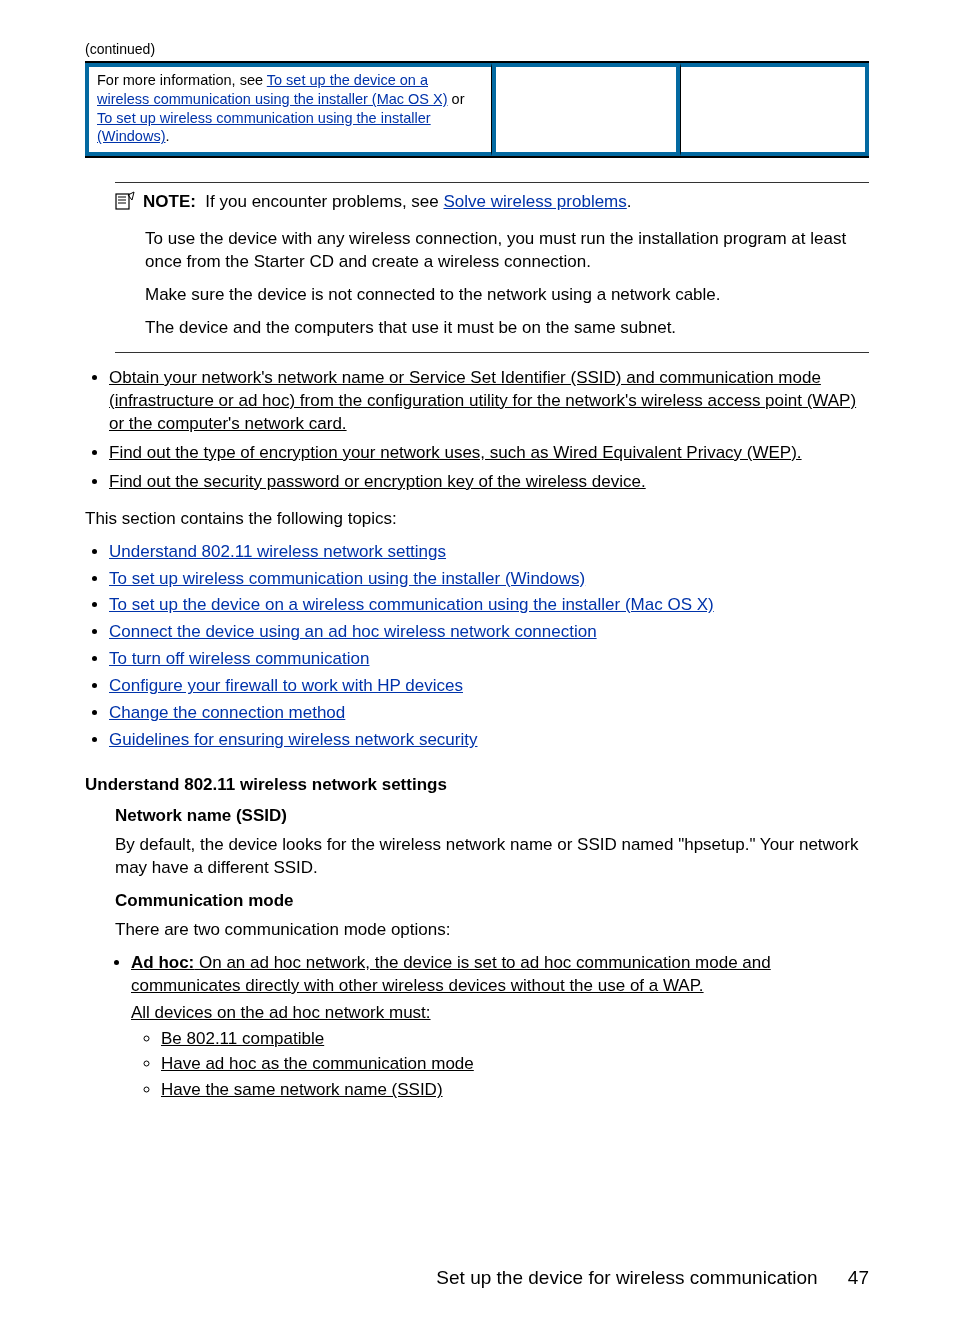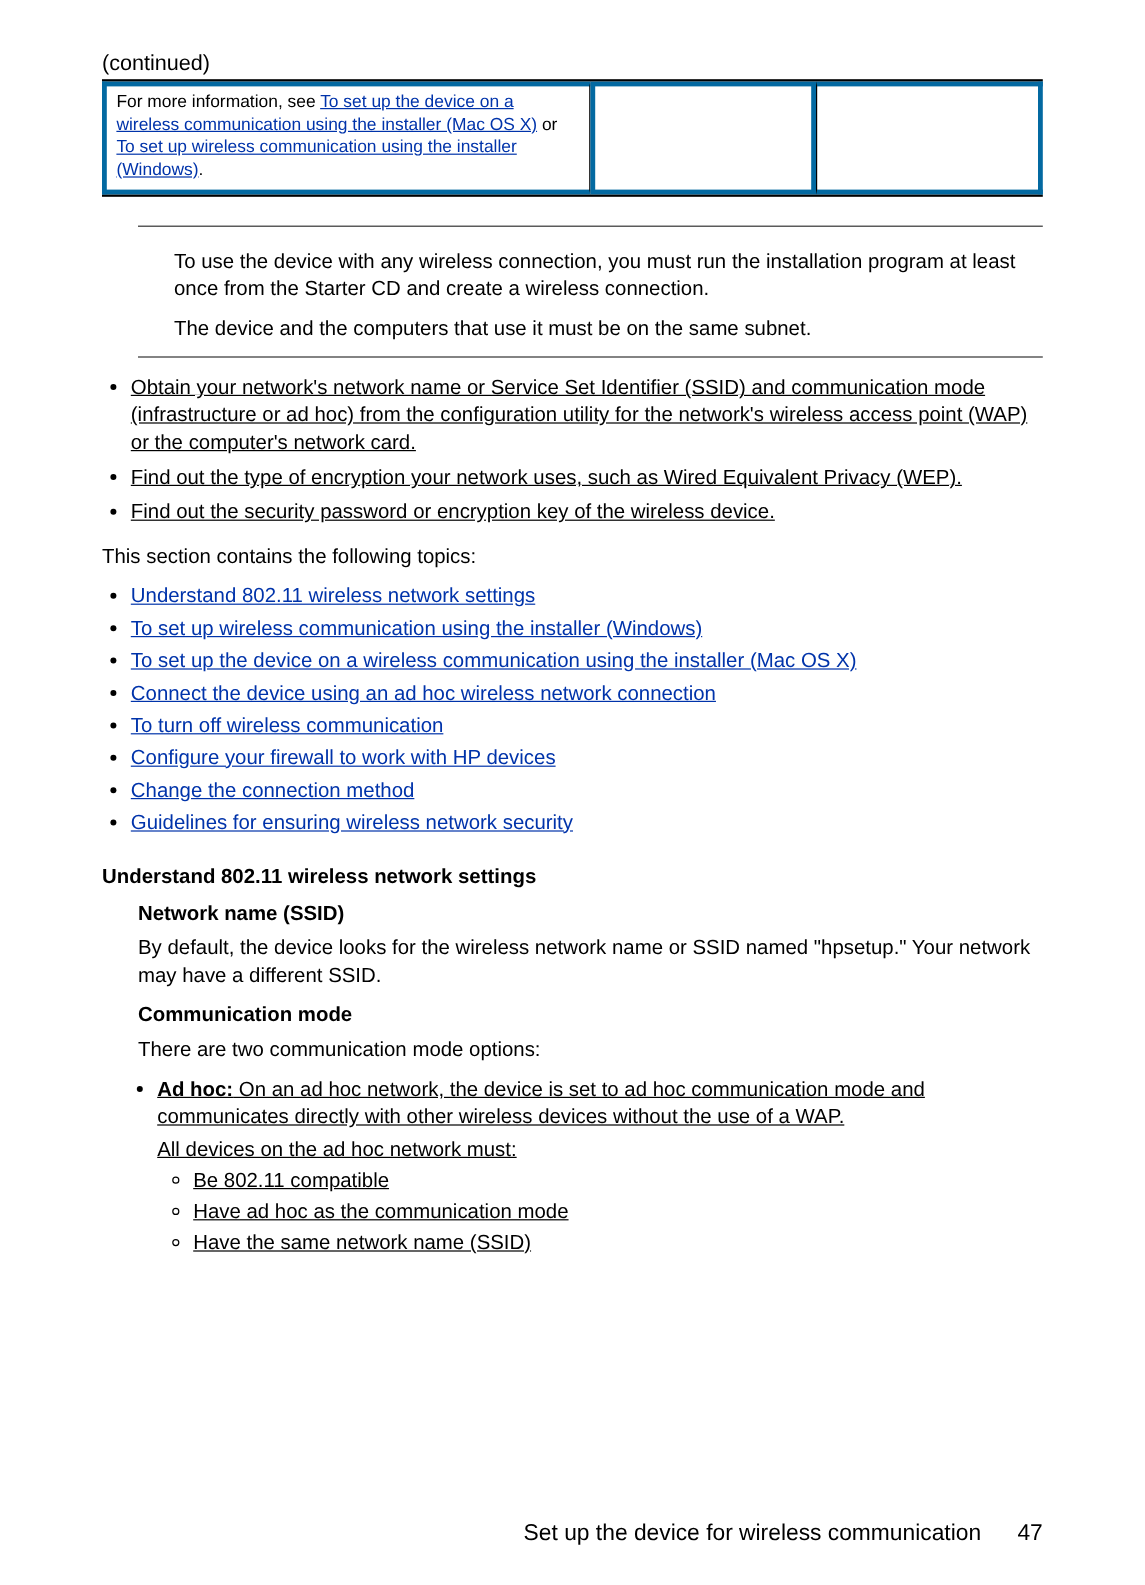--- a/index.html
+++ b/index.html
@@ -12,21 +12,21 @@
     line-height: 1.35;
   }
   .page {
     width: 954px;
     min-height: 1321px;
     padding: 40px 85px 50px 85px;
     box-sizing: border-box;
     position: relative;
   }
   .continued {
-    font-size: 18px;
+    font-size: 14px;
   }
   .table-wrap {
     margin-top: 2px;
     border-top: 2px solid #000;
     border-bottom: 2px solid #000;
   }
   .row {
     display: flex;
   }
   .cell {
@@ -99,22 +99,37 @@
     <div class="row">
       <div class="cell cell-left">
         <span>For more information, see </span><a class="link">To set up the device on a wireless communication using the installer (Mac OS X)</a><span> or </span><a class="link">To set up wireless communication using the installer (Windows)</a><span>.</span>
       </div>
       <div class="cell cell-mid"></div>
       <div class="cell cell-right"></div>
     </div>
   </div>
 
   <div class="note-block">
+    <div class="note-line">
+      <span class="icon-box">
+        <svg width="20" height="20" viewBox="0 0 20 20">
+          <rect x="1" y="3" width="13" height="15" fill="none" stroke="#000" stroke-width="1.2"></rect>
+          <line x1="3" y1="6" x2="11" y2="6" stroke="#000" stroke-width="1"></line>
+          <line x1="3" y1="9" x2="11" y2="9" stroke="#000" stroke-width="1"></line>
+          <line x1="3" y1="12" x2="11" y2="12" stroke="#000" stroke-width="1"></line>
+          <path d="M13 4 L19 1 L17 9 Z" fill="none" stroke="#000" stroke-width="1"></path>
+        </svg>
+      </span>
+      <div>
+        <b>NOTE:</b>&nbsp;&nbsp;<span>If you encounter problems, see </span><a class="link">Solve wireless problems</a>.
+      </div>
+    </div>
     <div class="note-body">
       <p class="note-p">To use the device with any wireless connection, you must run the installation program at least once from the Starter CD and create a wireless connection.</p>
+      <p class="note-p">Make sure the device is not connected to the network using a network cable.</p>
       <p class="note-p">The device and the computers that use it must be on the same subnet.</p>
     </div>
   </div>
 
 
   <ul class="bul">
     <li>Obtain your network's network name or Service Set Identifier (SSID) and communication mode (infrastructure or ad hoc) from the configuration utility for the network's wireless access point (WAP) or the computer's network card.</li>
     <li>Find out the type of encryption your network uses, such as Wired Equivalent Privacy (WEP).</li>
     <li>Find out the security password or encryption key of the wireless device.</li>
   </ul>

